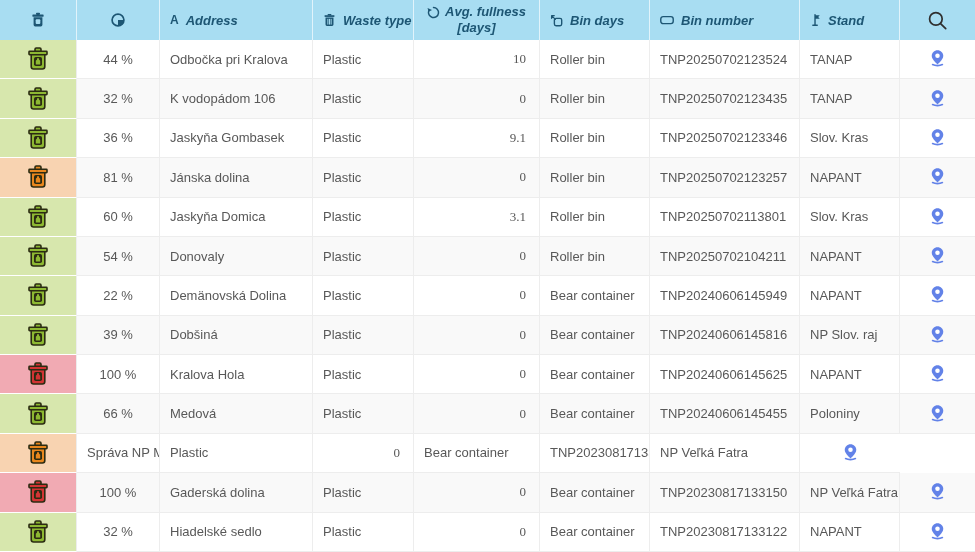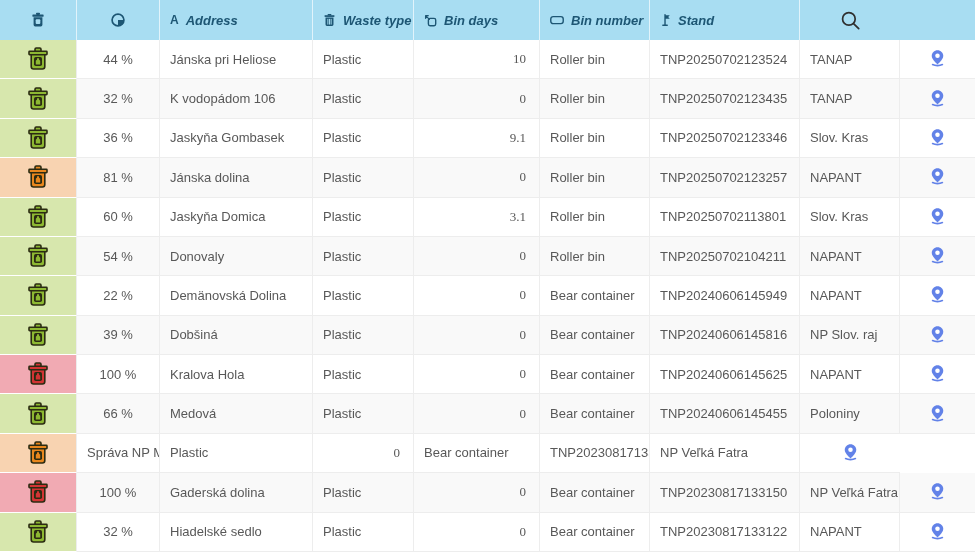--- a/index.html
+++ b/index.html
@@ -112,20 +112,32 @@
           <rect x="2" y="2.1" width="12" height="2.1" fill="currentColor"></rect>
           <path d="M3.1 5 H12.9 V13.6 a1.7 1.7 0 0 1 -1.7 1.7 H4.8 a1.7 1.7 0 0 1 -1.7 -1.7 Z" fill="currentColor"></path>
           <line class="knock-fill" x1="6" y1="6.6" x2="6" y2="13.6" stroke="var(--header-bg)" stroke-width="1.2"></line>
           <line x1="8" y1="6.6" x2="8" y2="13.6" stroke="var(--header-bg)" stroke-width="1.2"></line>
           <line x1="10" y1="6.6" x2="10" y2="13.6" stroke="var(--header-bg)" stroke-width="1.2"></line>
         </svg>
       </span>
       <span class="hlabel">Waste type</span>
     </div>
 
+    <div class="th center col5h">
+      <div class="line1">
+        <span class="hicon">
+          <svg width="13" height="13" viewBox="0 0 16 16">
+            <path d="M8 1.8 a6.2 6.2 0 1 1 -5.9 4.2" fill="none" stroke="currentColor" stroke-width="1.8" stroke-linecap="round"></path>
+            <path d="M0.6 2.6 L2.1 7.2 L6.2 4.9 Z" fill="currentColor"></path>
+          </svg>
+        </span>
+        <span class="hlabel">Avg. fullness</span>
+      </div>
+      <div class="line2 hlabel">[days]</div>
+    </div>
 
     <div class="th">
       <span class="hicon">
         <svg width="13" height="13" viewBox="0 0 16 16">
           <rect x="5.4" y="5.4" width="9" height="9" rx="2" fill="none" stroke="currentColor" stroke-width="1.7"></rect>
           <path d="M6.6 6.6 L2 2 M2 2 v3.2 M2 2 h3.2" stroke="currentColor" stroke-width="1.6" fill="none" stroke-linecap="round" stroke-linejoin="round"></path>
         </svg>
       </span>
       <span class="hlabel">Bin days</span>
     </div>
@@ -168,21 +180,21 @@
         <svg width="26" height="24" viewBox="0 0 26 24">
           <rect x="10" y="1" width="6" height="4" rx="1.2" fill="currentColor" stroke="#2b2b12" stroke-width="1.6"></rect>
           <rect x="4" y="4.3" width="18" height="3.4" rx="0.6" fill="currentColor" stroke="#2b2b12" stroke-width="1.6"></rect>
           <path d="M6.2 7.7 H19.8 V19.6 A2.4 2.4 0 0 1 17.4 22 H8.6 A2.4 2.4 0 0 1 6.2 19.6 Z" fill="currentColor" stroke="#2b2b12" stroke-width="1.6"></path>
           <rect x="9" y="10" width="8" height="9" rx="1.8" fill="#2b2b12"></rect>
           <path d="M12 11.2 H14 V12.6 L15.2 13.8 V17.6 H10.8 V13.8 L12 12.6 Z" fill="currentColor"></path>
         </svg>
       </span>
     </div>
     <div class="td pct">44 %</div>
-    <div class="td">Jánska pri Heliose</div>
+    <div class="td">Odbočka pri Kralova</div>
     <div class="td">Plastic</div>
     <div class="td num">10</div>
     <div class="td">Roller bin</div>
     <div class="td">TNP20250702123524</div>
     <div class="td">TANAP</div>
     <div class="td loc">
       <span class="pinicon">
         <svg width="17" height="20" viewBox="0 0 18 21">
           <path d="M9 1.2 C5.6 1.2 2.9 3.9 2.9 7.3 C2.9 11.2 9 16.2 9 16.2 C9 16.2 15.1 11.2 15.1 7.3 C15.1 3.9 12.4 1.2 9 1.2 Z" fill="currentColor"></path>
           <circle cx="9" cy="7.1" r="2.4" fill="#ffffff"></circle>

